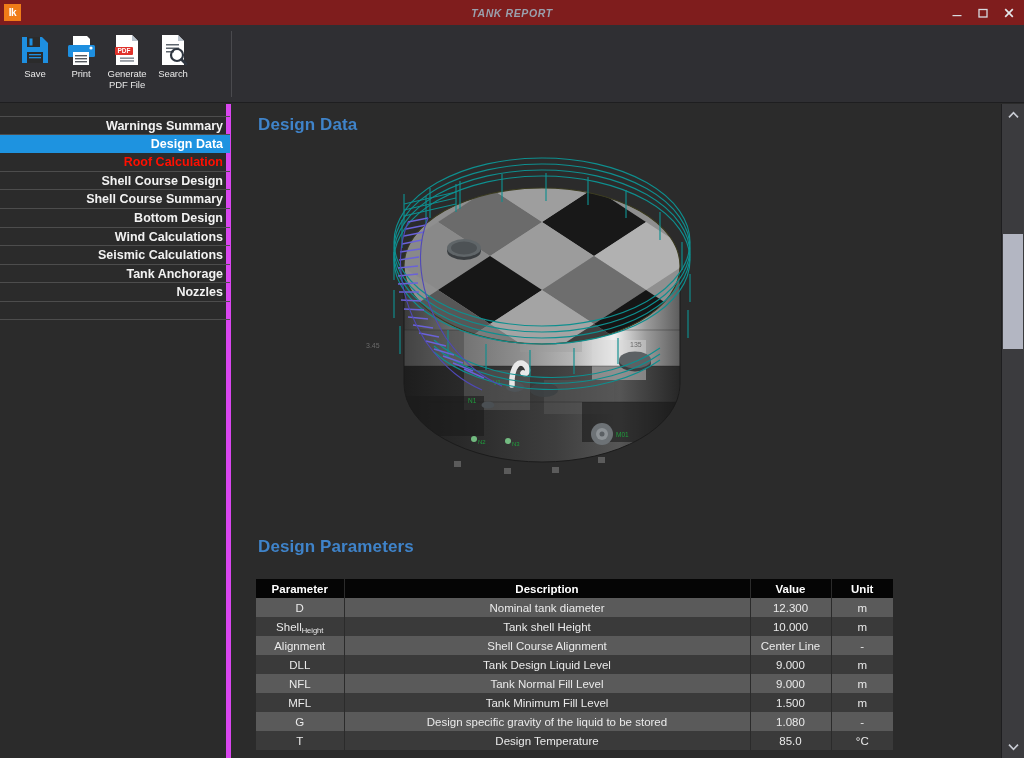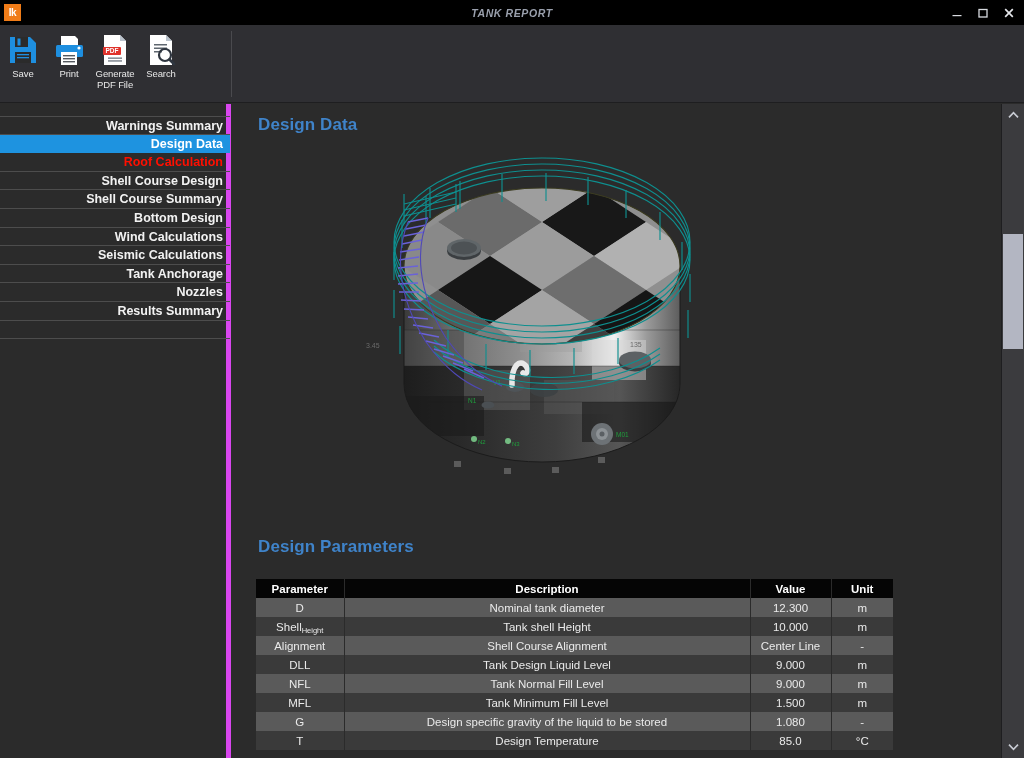--- a/index.html
+++ b/index.html
@@ -6,21 +6,21 @@
   html, body {
     width: 1024px; height: 758px;
     background: #2b2b2b;
     font-family: "Liberation Sans", sans-serif;
     overflow: hidden;
   }
 
   
   #titlebar {
     position: absolute; left: 0; top: 0; width: 1024px; height: 25px;
-    background: #000000;
+    background: #7f1d1d;
     display: flex; align-items: center;
   }
   #app-icon {
     width: 17px; height: 17px; margin-left: 4px;
     background: #f07c18;
     display: flex; align-items: center; justify-content: center;
     font-size: 10px; font-weight: bold; color: #ffffff;
     letter-spacing: -0.5px;
     font-family: "Liberation Sans", sans-serif;
   }
@@ -42,21 +42,21 @@
   }
   .wbtn svg { display: block; }
 
   
   #toolbar {
     position: absolute; left: 0; top: 25px; width: 1024px; height: 78px;
     background: #2f2f33;
     border-bottom: 1px solid #1e1e20;
   }
   #toolbar-inner {
-    position: absolute; left: 0; top: 0; height: 78px;
+    position: absolute; left: 12px; top: 0; height: 78px;
     display: flex; align-items: flex-start; padding-top: 4px;
   }
   .tool {
     width: 46px; min-height: 70px;
     display: flex; flex-direction: column; align-items: center;
     padding-top: 4px;
     cursor: default;
   }
   .tool .glyph { width: 34px; height: 34px; position: relative; }
   .tool .tlabel {
@@ -270,21 +270,20 @@
     <div class="nav-item first">Warnings Summary</div>
     <div class="nav-item selected">Design Data</div>
     <div class="nav-item warn">Roof Calculation</div>
     <div class="nav-item">Shell Course Design</div>
     <div class="nav-item">Shell Course Summary</div>
     <div class="nav-item">Bottom Design</div>
     <div class="nav-item">Wind Calculations</div>
     <div class="nav-item">Seismic Calculations</div>
     <div class="nav-item">Tank Anchorage</div>
     <div class="nav-item">Nozzles</div>
-    <div class="nav-item">Results Summary</div>
     <div class="nav-spacer"></div>
   </div>
 </div>
 
 <div id="content">
 
   <div id="head-design-data" class="section-head">Design Data</div>
 
   <div id="tank-figure">
     <svg width="420" height="380" viewBox="0 0 420 380">

